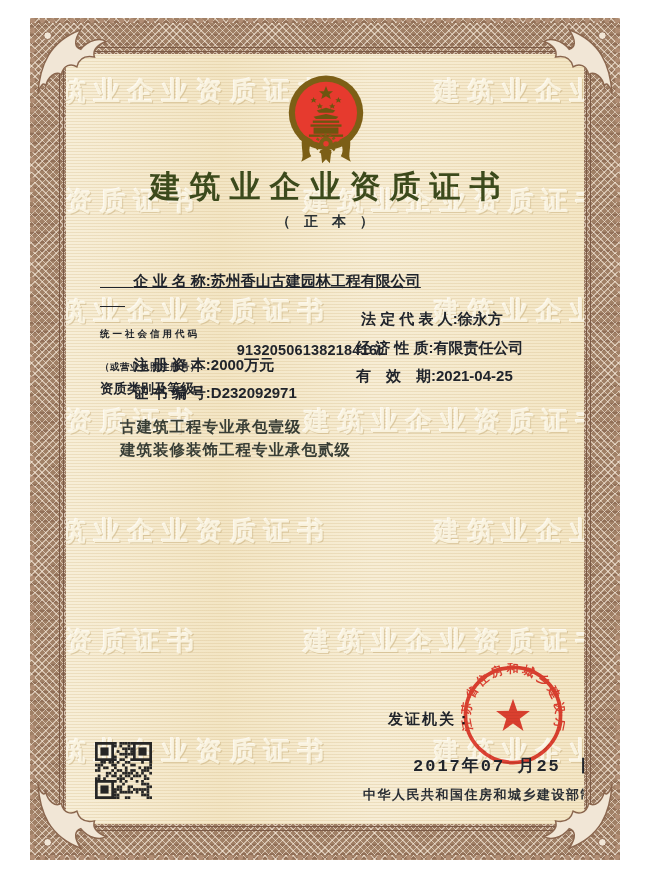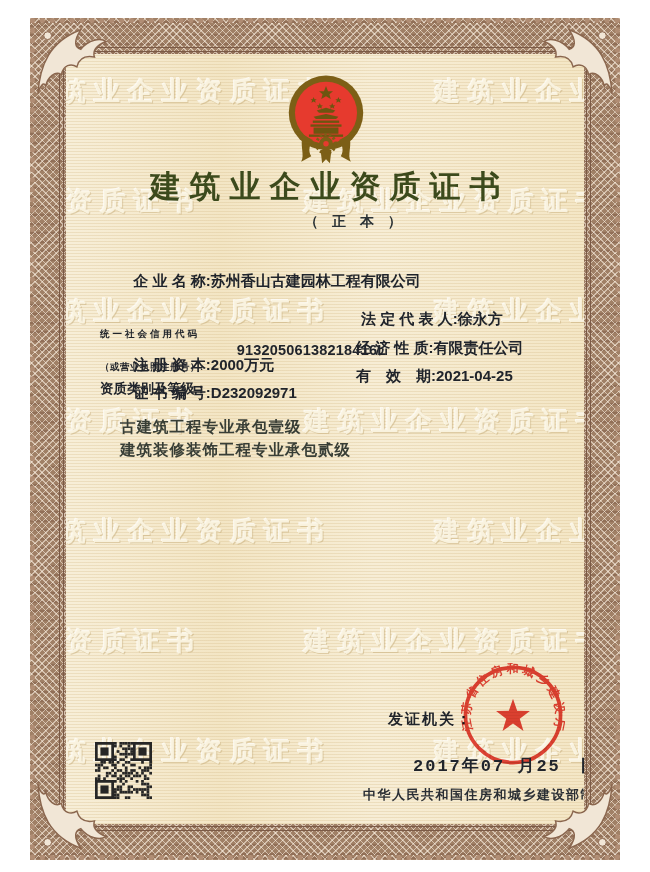--- a/index.html
+++ b/index.html
@@ -26,25 +26,25 @@
   
   .wm-row{position:absolute;white-space:nowrap;font-size:26px;font-weight:bold;letter-spacing:8px;
           color:rgba(250,243,224,.95);
           text-shadow:1px 1px 0 rgba(198,172,120,.5), -1px -1px 0 rgba(255,255,255,.75);
           pointer-events:none;}
   
   .emblem{position:absolute;left:221px;top:20px;width:78px;height:90px;}
   .title{position:absolute;left:0;top:112px;width:100%;text-align:center;text-indent:9px;
          font-size:31px;font-weight:bold;letter-spacing:9px;color:#3c4a1c;}
   .subtitle{position:absolute;left:0;top:159px;width:100%;text-align:center;text-indent:5px;
-            font-size:14px;font-weight:bold;letter-spacing:5px;color:#2b3235;padding-left:28px;}
+            font-size:14px;font-weight:bold;letter-spacing:5px;color:#2b3235;}
   
   .row{position:absolute;left:34px;width:486px;font-size:15px;font-weight:bold;white-space:pre;}
   .lbl,.val{white-space:pre;}
-  .r-company{top:201px;} .r-address{top:225px;}
+  .r-company{top:201px;text-decoration:underline;} .r-address{top:225px;}
   .r-credit{top:252px;display:flex;align-items:center;}
   .cc-lbl{font-size:9.5px;line-height:11px;}
   .cc-l1{letter-spacing:3px;} .cc-l2{letter-spacing:.5px;}
   .cc-val{font-size:14.5px;letter-spacing:.2px;margin-left:33px;}
   .r-capital{top:285px;} .r-certno{top:313px;}
   .col2{position:absolute;left:223px;top:0;white-space:pre;margin-left:33px;}
   .r-credit .col2{left:228px;top:4px;}
   .r-grade{top:326px;font-size:13.5px;}
   .qual{position:absolute;left:54px;font-size:15.5px;font-weight:bold;color:#383e36;
         font-family:"Liberation Serif","DejaVu Serif",serif;letter-spacing:1px;}

